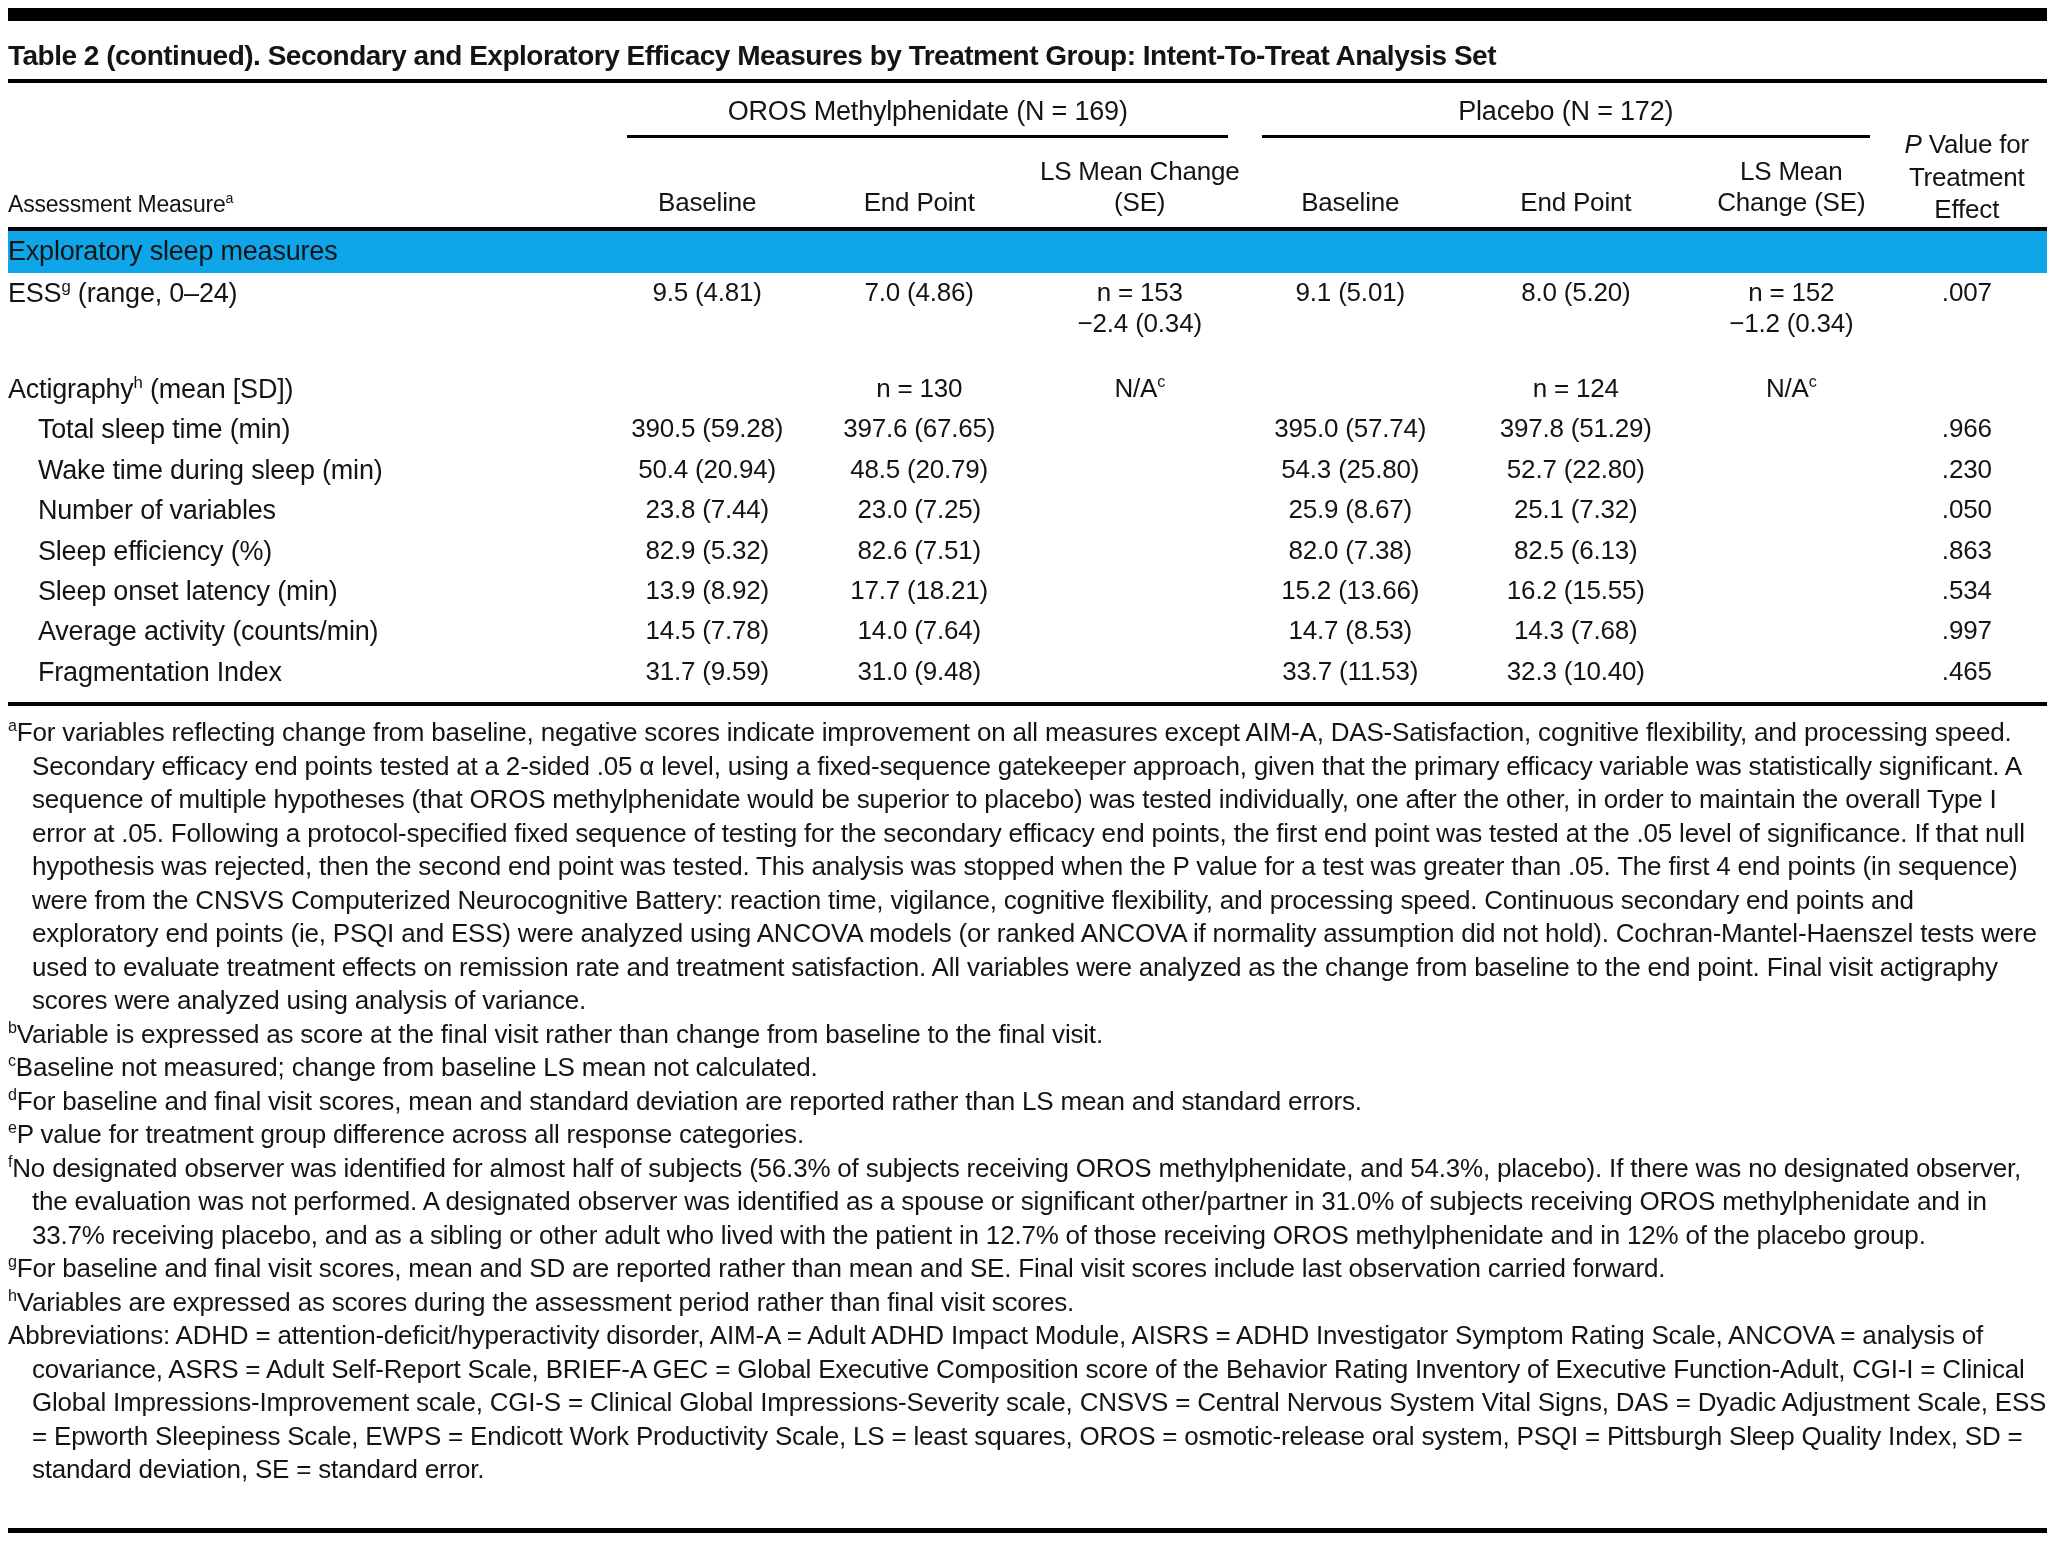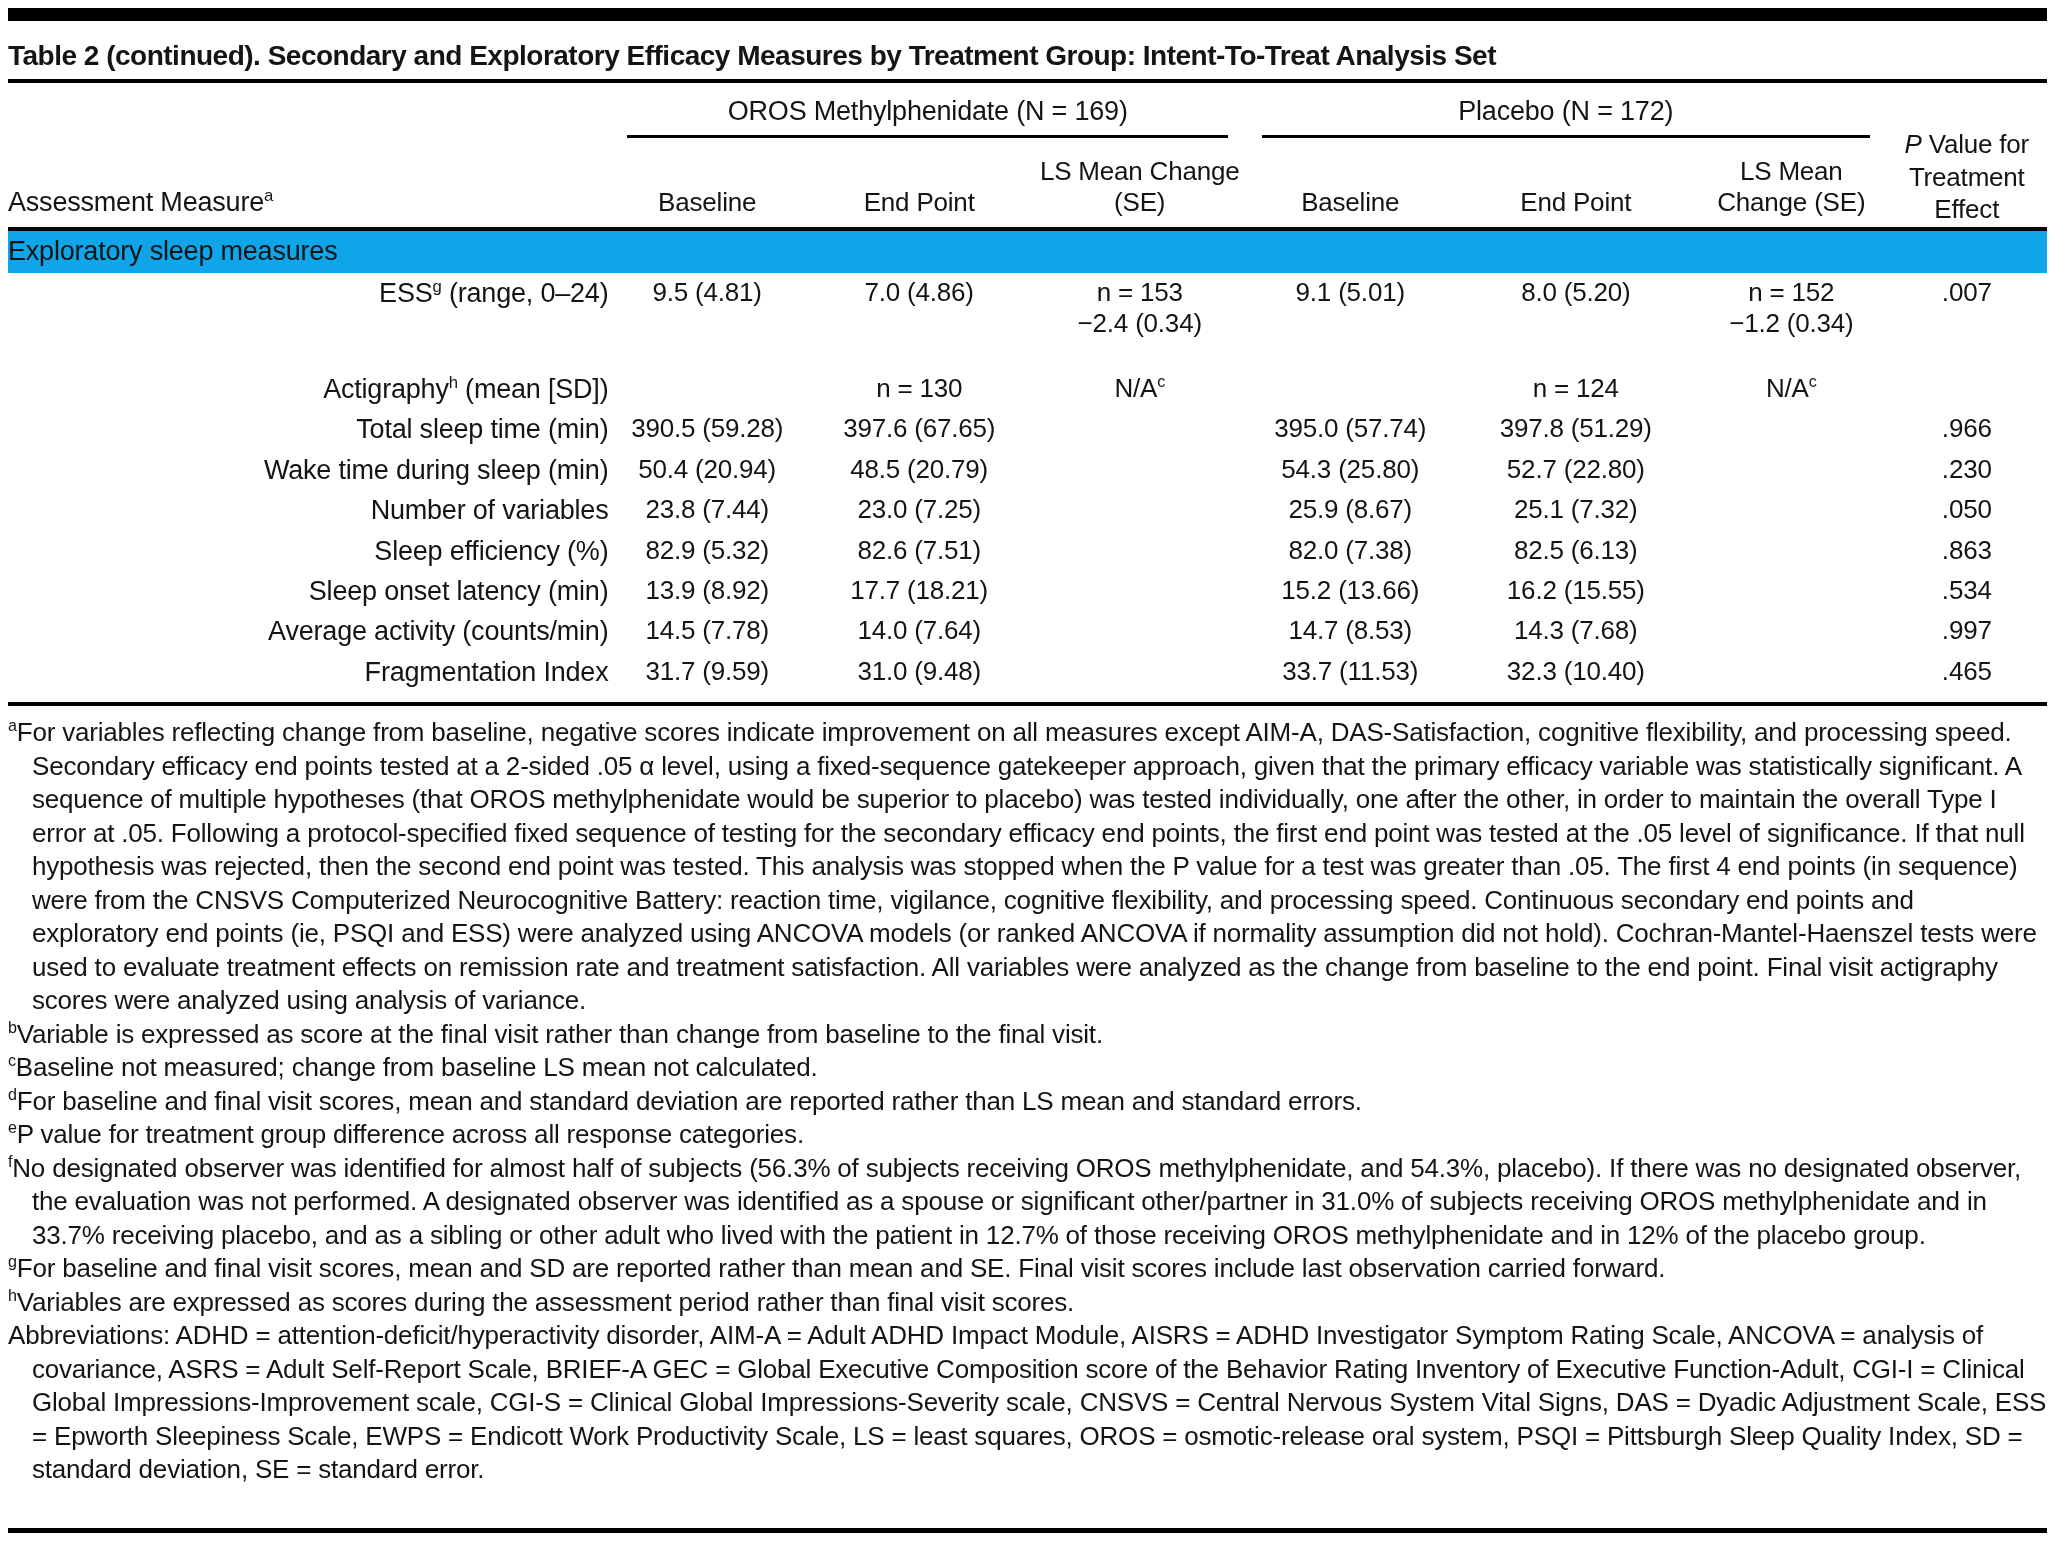--- a/index.html
+++ b/index.html
@@ -21,29 +21,29 @@
   col.c-pb{width:210px;}  col.c-pe{width:240px;}  col.c-pl{width:190px;}
   col.c-p{width:160px;}
   th{font-weight:normal;font-size:26px;}
   thead tr.subhead th{vertical-align:bottom;text-align:center;padding:2px 2px 9px 2px;}
   thead{border-bottom:4px solid #000;}
   th.group{padding-top:12px;vertical-align:top;}
   .group-inner{
     border-bottom:3px solid #000;padding-bottom:7px;margin:0 16px;
     text-align:center;font-size:27px;
   }
-  th.measure-head{vertical-align:bottom;text-align:left;padding:2px 0 9px 0;font-size:27px;}
+  th.measure-head{vertical-align:bottom;text-align:left;padding:2px 0 9px 0;font-size:23px;}
   th.p-head{vertical-align:top;text-align:center;padding-top:12px;white-space:pre-line;font-size:26px;line-height:1.26;}
   .it{font-style:italic;}
   tr.band td{
     background:#0ea5e9;font-size:27px;text-align:left;
     padding:4px 2px 5px 0;
   }
   td{vertical-align:top;text-align:center;padding:4px 2px;}
-  td.measure{text-align:right;padding-left:0;font-size:27px;}
+  td.measure{text-align:left;padding-left:0;font-size:27px;}
   td.measure.indent{padding-left:30px;}
   td.prewrap{white-space:pre-line;}
   tr.ess td{padding-bottom:30px;}
   tr.lastrow td{padding-bottom:14px;}
   sup{font-size:62%;vertical-align:super;line-height:0;}
   .rule-tablebottom{height:4px;background:#000;}
   .footnotes{margin-top:10px;font-size:26px;line-height:33.5px;}
   .fn{padding-left:24px;text-indent:-24px;}
   .rule-bottom{position:absolute;left:8px;right:8px;bottom:13px;height:5px;background:#000;}
 </style>

